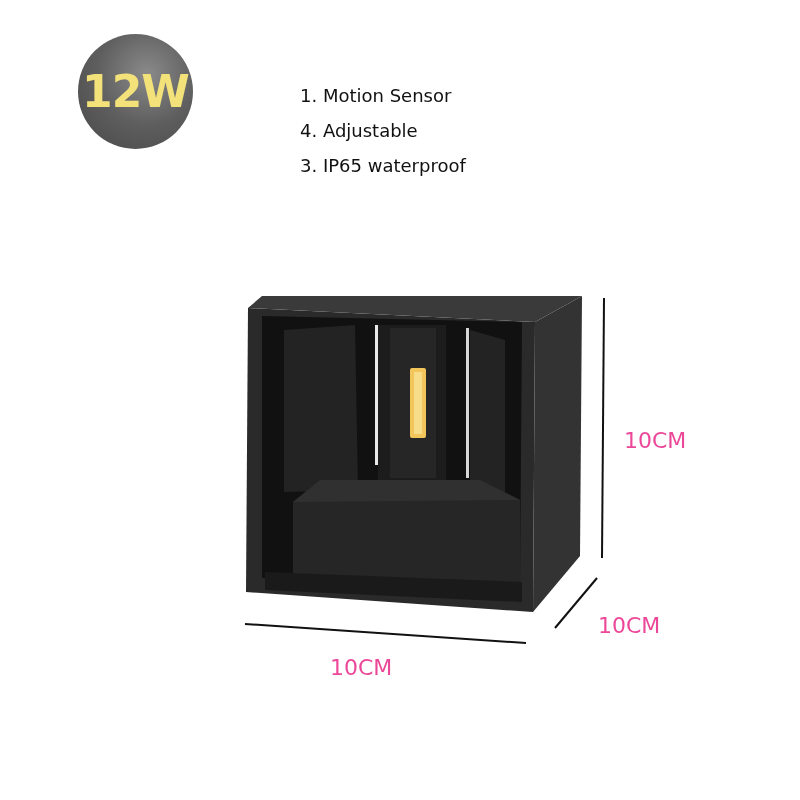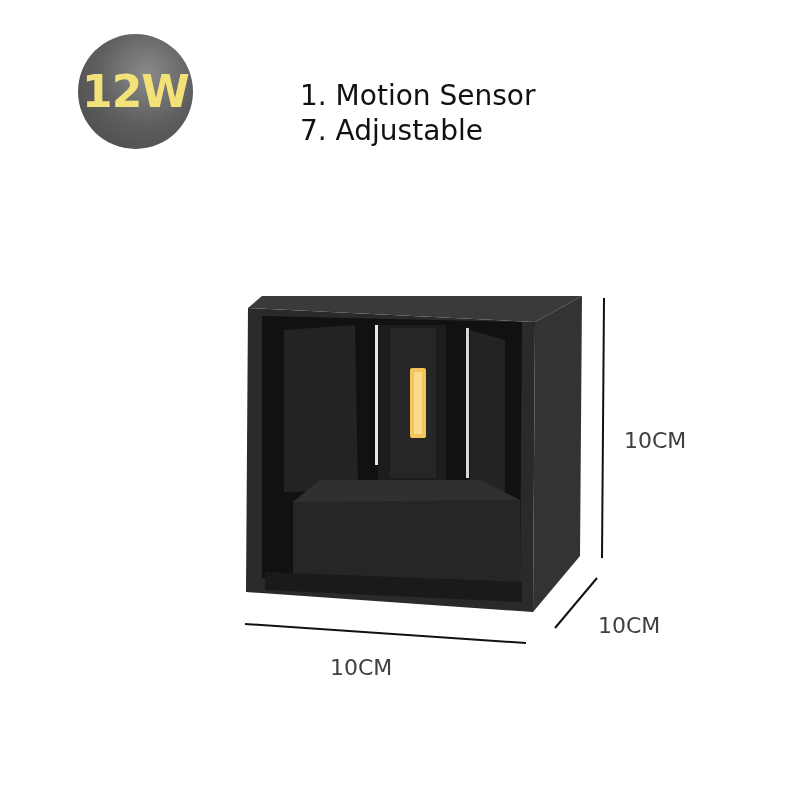--- a/index.html
+++ b/index.html
@@ -1,34 +1,35 @@
 <!DOCTYPE html>
 <html><head>
 <meta charset="utf-8">
 <style>
   html, body { margin:0; padding:0; background:#ffffff; }
   body { width:800px; height:800px; position:relative; overflow:hidden; font-family:"Liberation Sans", sans-serif; }
   .badge { position:absolute; left:78px; top:34px; width:115px; height:115px; border-radius:50%;
     background:radial-gradient(circle at 60% 35%, #8a8a8a 0%, #5e5e5e 50%, #474747 100%);
     display:flex; align-items:center; justify-content:center;font-weight:bold; }
   .badge span { color:#f3e27a; font-size:44px; font-family:"DejaVu Sans", sans-serif; letter-spacing:-1px; }
-  .features { position:absolute; left:300px; top:78px; font-family:"DejaVu Sans", sans-serif; font-size:28px; color:#111; line-height:35px; }
-  .dim { position:absolute; font-family:"DejaVu Sans", sans-serif; font-size:22px; color:#404040; }
+  .features { position:absolute; left:300px; top:78px; font-family:"DejaVu Sans", sans-serif; font-size:18px; color:#111; line-height:35px; }
+  .dim { position:absolute; font-family:"DejaVu Sans", sans-serif; font-size:22px; color:#ec4899; }
   svg.lamp { position:absolute; left:0; top:0; }
 </style>
 </head>
 <body>
 
 <div class="badge">
   <span>12W</span>
 </div>
 
 <div class="features">
   <div>1. Motion Sensor</div>
-  <div>7. Adjustable</div>
+  <div>4. Adjustable</div>
+  <div>3. IP65 waterproof</div>
 </div>
 
 <svg class="lamp" width="800" height="800">
 
   <polygon points="248,308 535,322 533,612 246,592" fill="#2a2a2a"></polygon>
 
   <polygon points="248,308 262,296 582,296 535,322" fill="#3a3a3a"></polygon>
 
   <polygon points="535,322 582,296 580,556 533,612" fill="#333333"></polygon>
 

